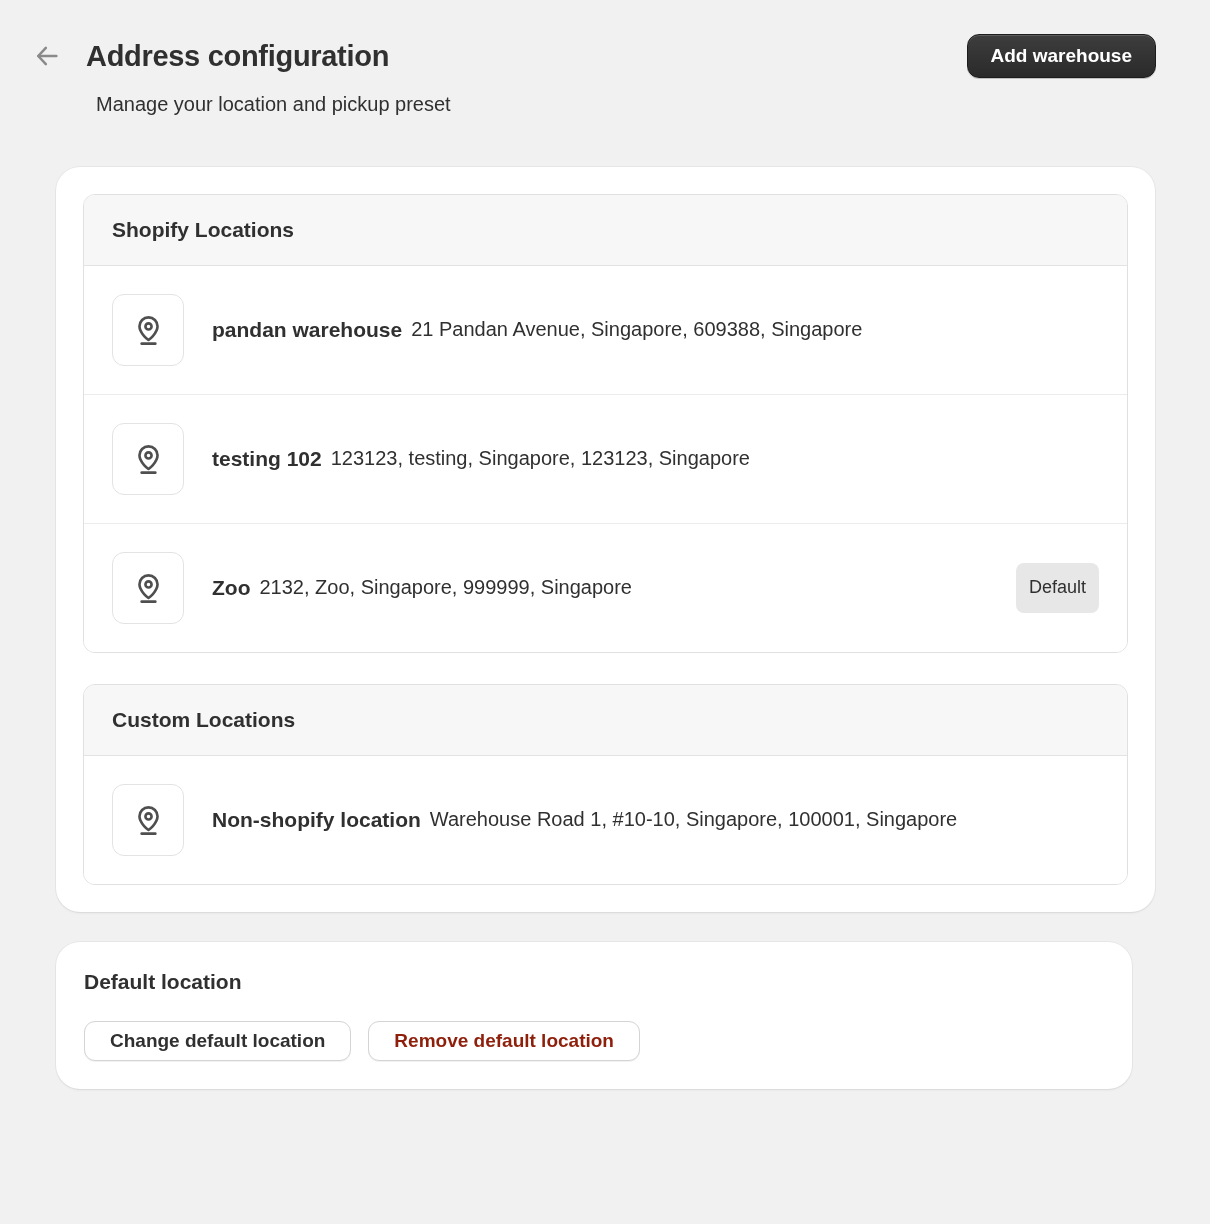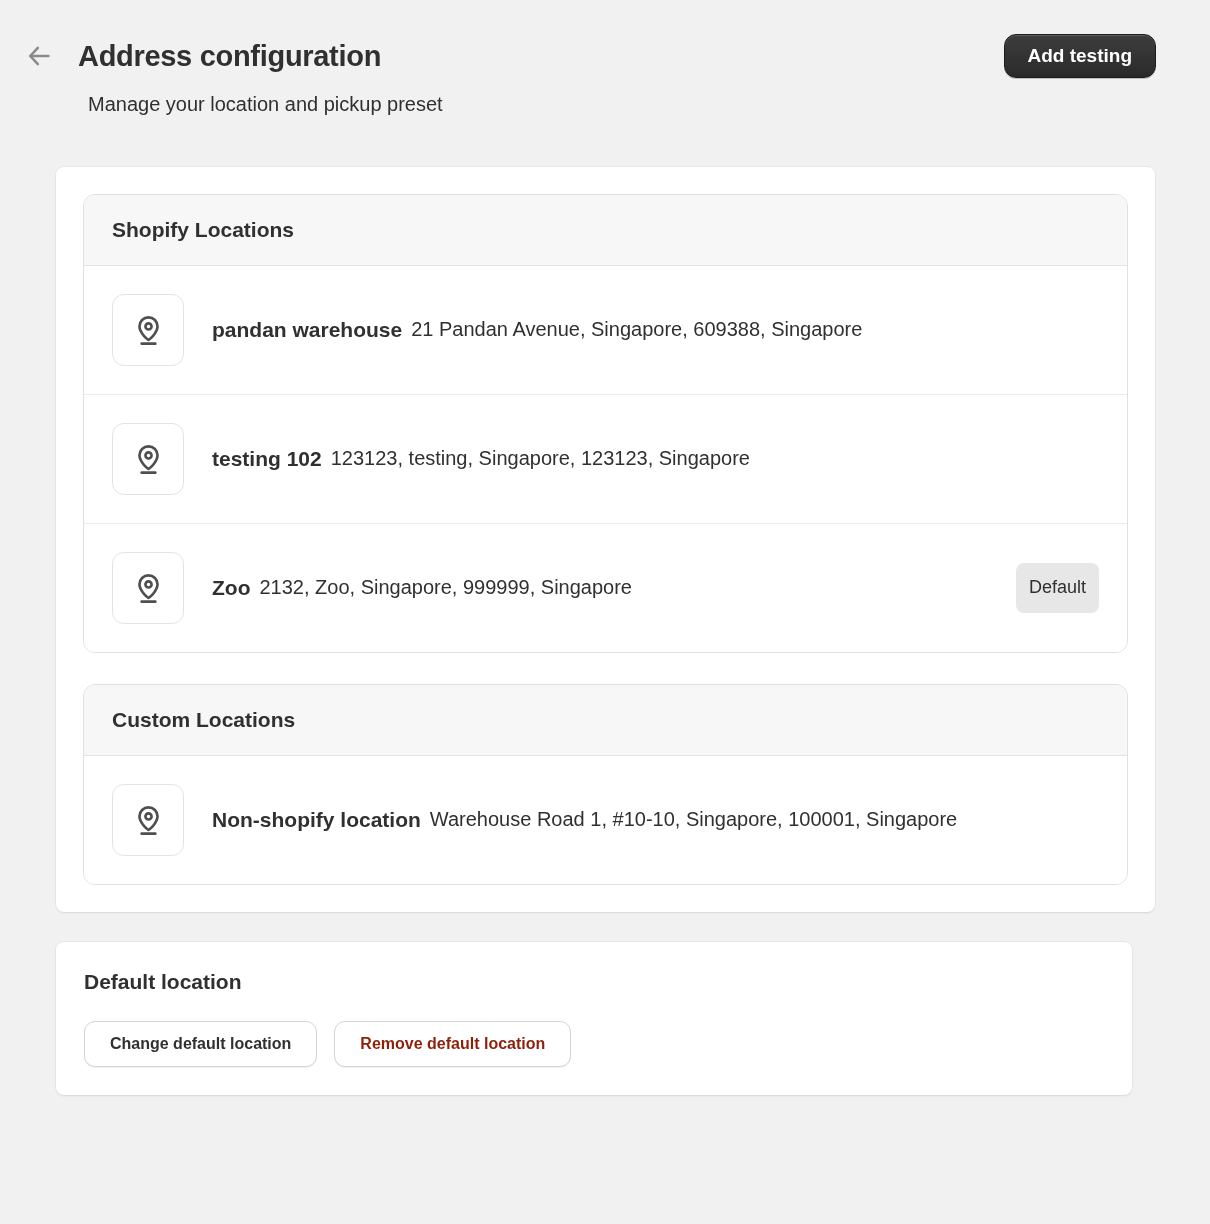--- a/index.html
+++ b/index.html
@@ -5,21 +5,21 @@
   * { box-sizing: border-box; margin: 0; padding: 0; }
   html, body { width: 1210px; height: 1224px; }
   body {
     background: #f1f1f1;
     font-family: "Liberation Sans", "DejaVu Sans", sans-serif;
     color: #303030;
     -webkit-font-smoothing: antialiased;
   }
 
   
-  .page-header { padding: 34px 54px 0 24px; }
+  .page-header { padding: 34px 54px 0 32px; }
   .header-row { display: flex; align-items: center; }
   .back-btn {
     background: none; border: none; cursor: pointer;
     width: 30px; height: 30px; margin-right: 24px;
     display: flex; align-items: center; justify-content: center; flex: none;
   }
   .back-btn svg { width: 28px; height: 28px; display: block; }
   h1.page-title {
     font-size: 29px; font-weight: 700; letter-spacing: -0.3px; color: #303030;
   }
@@ -35,21 +35,21 @@
     cursor: pointer;
   }
   .page-subtitle {
     margin: 15px 0 0 64px;
     font-size: 20px; font-weight: 400; color: #303030;
   }
 
   
   .card {
     background: #ffffff;
-    border-radius: 8px;
+    border-radius: 24px;
     box-shadow: 0 0 0 1px rgba(0,0,0,0.045), 0 2px 3px -1px rgba(0,0,0,0.07);
   }
   .card-locations { margin: 51px 55px 0 56px; padding: 27px; }
   .sub-card {
     border: 1px solid #e0e0e0;
     border-radius: 12px;
     overflow: hidden;
     background: #ffffff;
   }
   .sub-card + .sub-card { margin-top: 31px; }
@@ -82,46 +82,46 @@
     border-radius: 8px; padding: 14px 13px;
     font-size: 18px; font-weight: 400; line-height: 1.2;
   }
 
   
   .card-default { margin: 30px 78px 0 56px; padding: 28px; }
   .card-default h2 { font-size: 21px; font-weight: 700; color: #303030; }
   .card-default p { margin-top: 17px; font-size: 20px; font-weight: 400; color: #303030; }
   .btn-row { display: flex; gap: 17px; margin-top: 27px; }
   .secondary-btn {
-    height: 46px; padding: 0 25px;
+    height: 40px; padding: 0 25px;
     background: #ffffff;
     border: 1px solid #d4d4d4;
     border-radius: 11px;
-    font-size: 16px; font-weight: 600; color: #303030;
+    font-size: 19px; font-weight: 600; color: #303030;
     font-family: inherit;
     box-shadow: 0 1px 0 rgba(0,0,0,0.05);
     cursor: pointer;
   }
   .secondary-btn.critical { color: #8e1f0b; }
 </style>
 </head>
 <body>
 
 <div class="page">
 
   <header class="page-header">
     <div class="header-row">
       <button class="back-btn" aria-label="Back">
         <svg viewBox="0 0 24 24" fill="none" stroke="#8a8a8a" stroke-width="2.2" stroke-linecap="round" stroke-linejoin="round">
           <path d="M11 5 L4.5 12 L11 19"></path>
           <path d="M4.8 12 H20"></path>
         </svg>
       </button>
       <h1 class="page-title">Address configuration</h1>
-      <button class="add-btn">Add testing</button>
+      <button class="add-btn">Add warehouse</button>
     </div>
     <p class="page-subtitle">Manage your location and pickup preset</p>
   </header>
 
   <section class="card card-locations">
 
     <div class="sub-card">
       <div class="sub-card-header">Shopify Locations</div>
       <div class="loc-list" id="shopify-list">
   <div class="loc-row">

